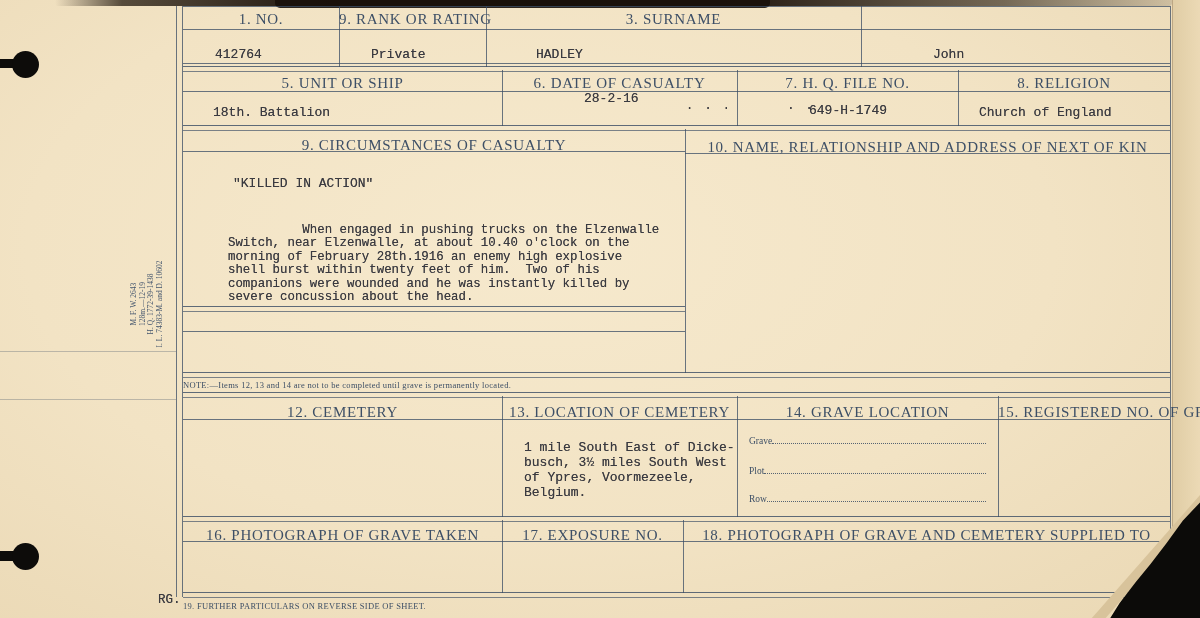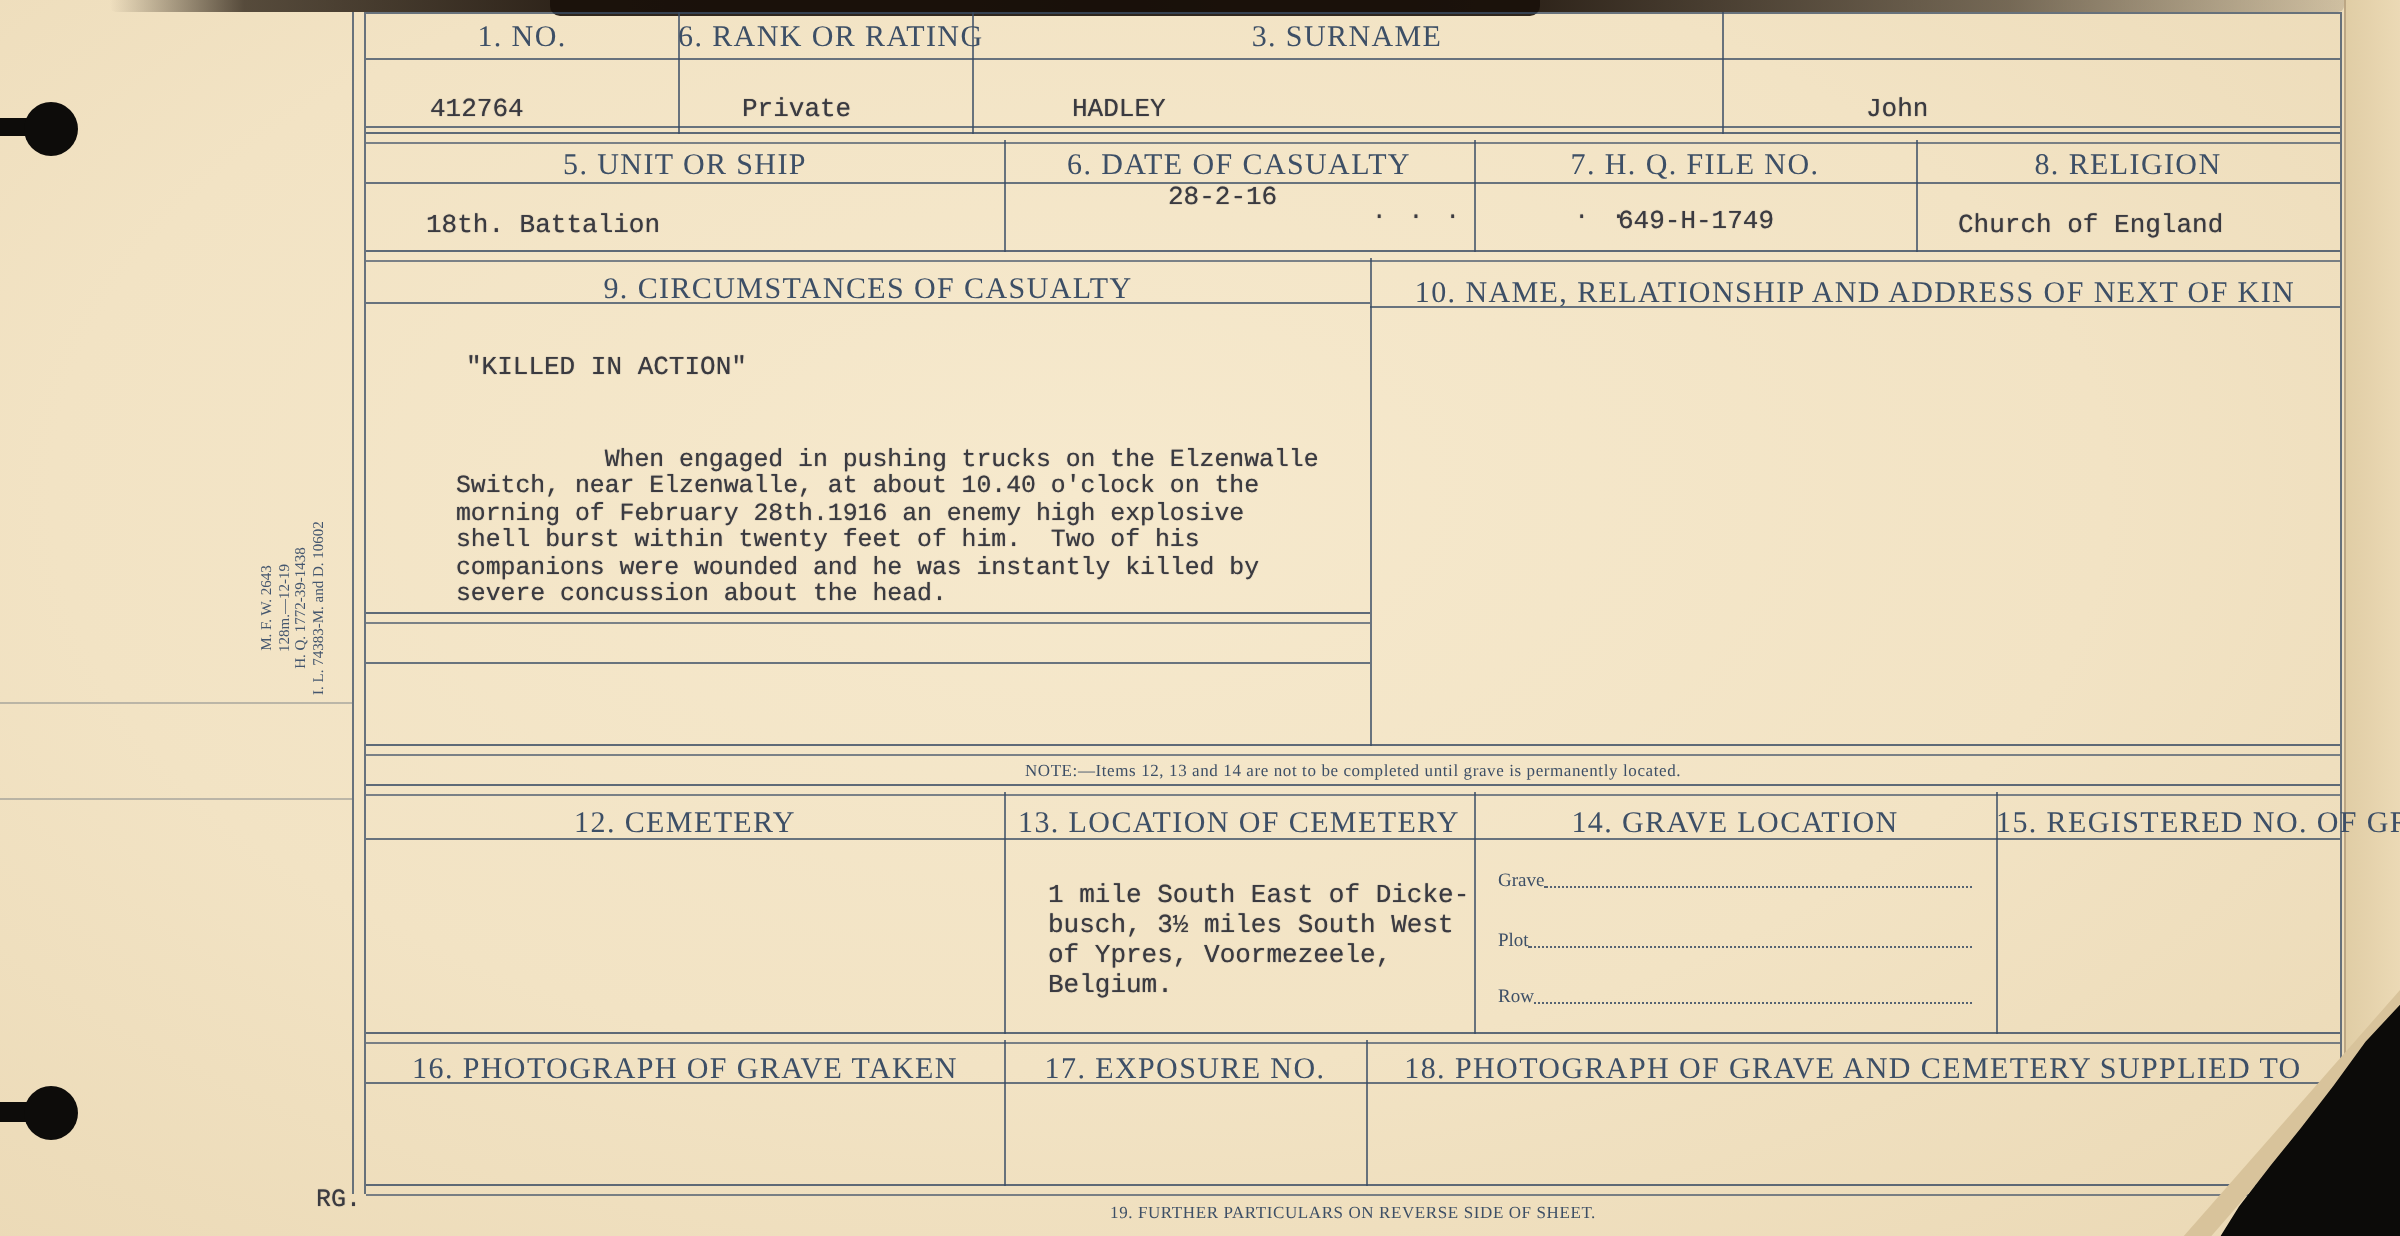--- a/index.html
+++ b/index.html
@@ -10,21 +10,21 @@
   .vl{position:absolute;width:1px;background:rgba(58,76,100,.75);}
   .faint{background:rgba(58,76,100,.30);}
   .dbl{position:absolute;height:4px;border-top:1px solid rgba(58,76,100,.8);
        border-bottom:1px solid rgba(58,76,100,.65);}
   .hdr{position:absolute;font-family:"Liberation Serif",serif;font-size:15px;
        letter-spacing:.7px;color:#3d4f66;white-space:nowrap;text-align:center;}
   .typed{position:absolute;font-family:"Liberation Mono","DejaVu Sans Mono",monospace;
          font-size:13px;color:#3a3a40;white-space:pre;
          text-shadow:0 0 .5px rgba(55,55,62,.75);}
   .small-serif{position:absolute;font-family:"Liberation Serif",serif;font-size:8.5px;
-         letter-spacing:.3px;color:#3d4f66;white-space:nowrap;text-align:center;}
+         letter-spacing:.3px;color:#3d4f66;white-space:nowrap;text-align:left;}
   .gr-row{position:absolute;display:flex;align-items:flex-end;width:237px;left:749px;}
   .gr-row .lab{font-family:"Liberation Serif",serif;font-size:9.5px;color:#3d4f66;}
   .gr-row .leader{flex:1;border-bottom:1px dotted rgba(58,76,100,.85);margin-bottom:2px;}
   .hole{position:absolute;width:27px;height:27px;border-radius:50%;background:#0d0c0a;}
   .hole-stub{position:absolute;background:#0d0c0a;border-radius:0 4px 4px 0;}
 </style>
 </head>
 <body>
 
 <div id="card">
@@ -87,21 +87,21 @@
   <div class="vl" style="left:502px;top:396px;height:121px;"></div>
   <div class="vl" style="left:737px;top:396px;height:121px;"></div>
   <div class="vl" style="left:998px;top:396px;height:121px;"></div>
 
   <div class="hl" style="left:183px;top:541px;width:987px;"></div>
   <div class="dbl" style="left:183px;top:592px;width:957px;"></div>
   <div class="vl" style="left:502px;top:520px;height:73px;"></div>
   <div class="vl" style="left:683px;top:520px;height:73px;"></div>
 
   <div class="hdr" style="left:183px;top:11px;width:156px;">1.  NO.</div>
-  <div class="hdr" style="left:339px;top:11px;width:147px;">6.  RANK OR RATING</div>
+  <div class="hdr" style="left:339px;top:11px;width:147px;">9.  RANK OR RATING</div>
   <div class="hdr" style="left:486px;top:11px;width:375px;">3.  SURNAME</div>
 
   <div class="hdr" style="left:183px;top:75px;width:319px;">5.  UNIT OR SHIP</div>
   <div class="hdr" style="left:502px;top:75px;width:235px;">6.  DATE OF CASUALTY</div>
   <div class="hdr" style="left:737px;top:75px;width:221px;">7.  H. Q. FILE NO.</div>
   <div class="hdr" style="left:958px;top:75px;width:212px;">8.  RELIGION</div>
 
   <div class="hdr" style="left:183px;top:137px;width:502px;">9.  CIRCUMSTANCES OF CASUALTY</div>
   <div class="hdr" style="left:685px;top:139px;width:485px;">10.  NAME, RELATIONSHIP AND ADDRESS OF NEXT OF KIN</div>
 

